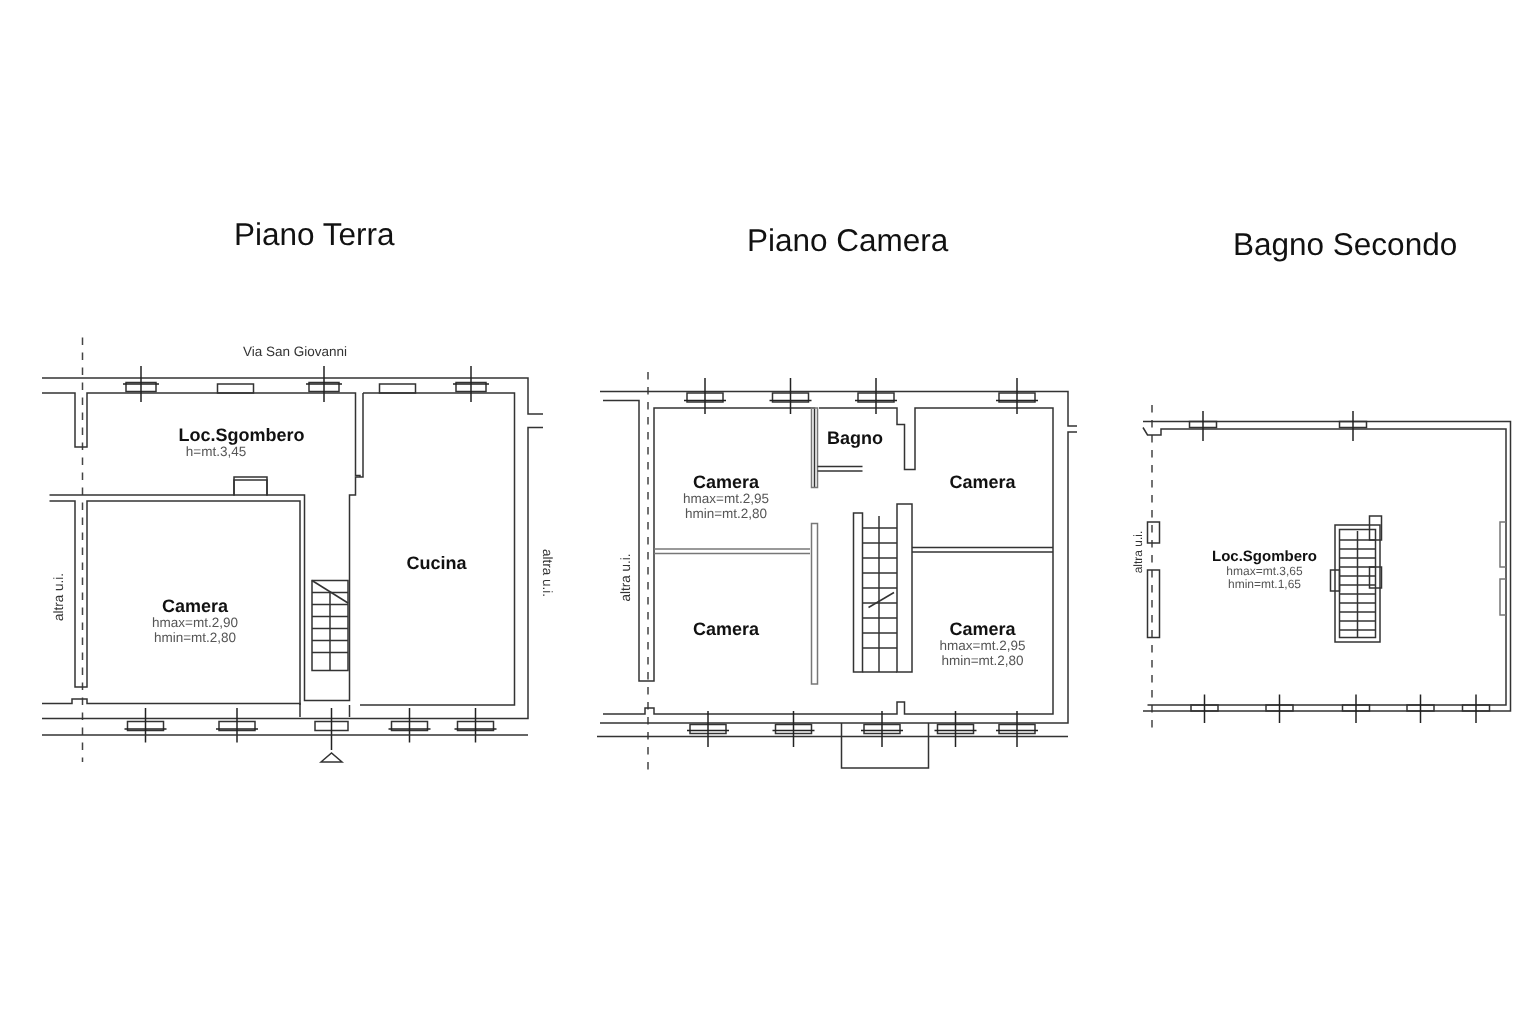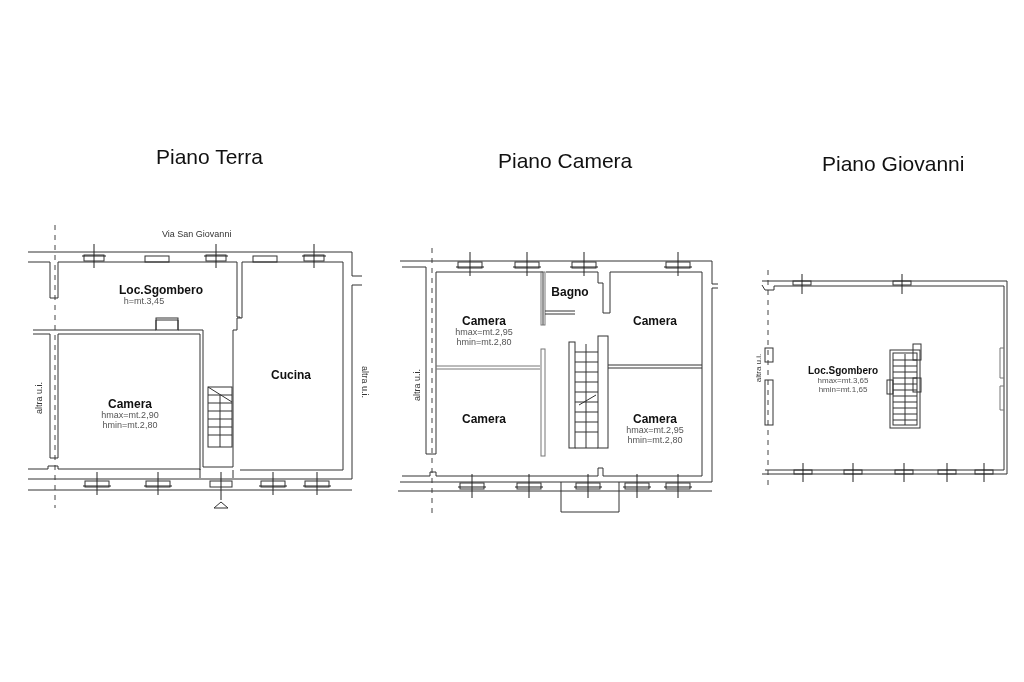--- a/index.html
+++ b/index.html
@@ -14,21 +14,21 @@
   .cross { stroke:#222; stroke-width:1; }
   .rn { font-size:12px; font-weight:bold; fill:#111; }
   .rh { font-size:9px; fill:#555; }
   .lbl { font-size:9px; fill:#333; }
 </style>
 </head>
 <body>
 
 <div class="title" style="left:114px; top:145px;margin-left:42px;">Piano Terra</div>
 <div class="title" style="left:498px; top:149px;">Piano Camera</div>
-<div class="title" style="left:822px; top:152px;">Piano Giovanni</div>
+<div class="title" style="left:822px; top:152px;">Bagno Secondo</div>
 
 <svg width="1024" height="682" viewBox="0 0 1024 682">
 
   <g>
     <text class="lbl" x="162" y="237">Via San Giovanni</text>
 
     <line class="axis" x1="55" y1="225" x2="55" y2="508"></line>
 
     <polyline class="w" points="28,252 352,252 352,276 362,276"></polyline>
     <polyline class="w" points="28,262 50,262 50,298 58,298 58,262 237,262 237,317 240,317 240,318"></polyline>

